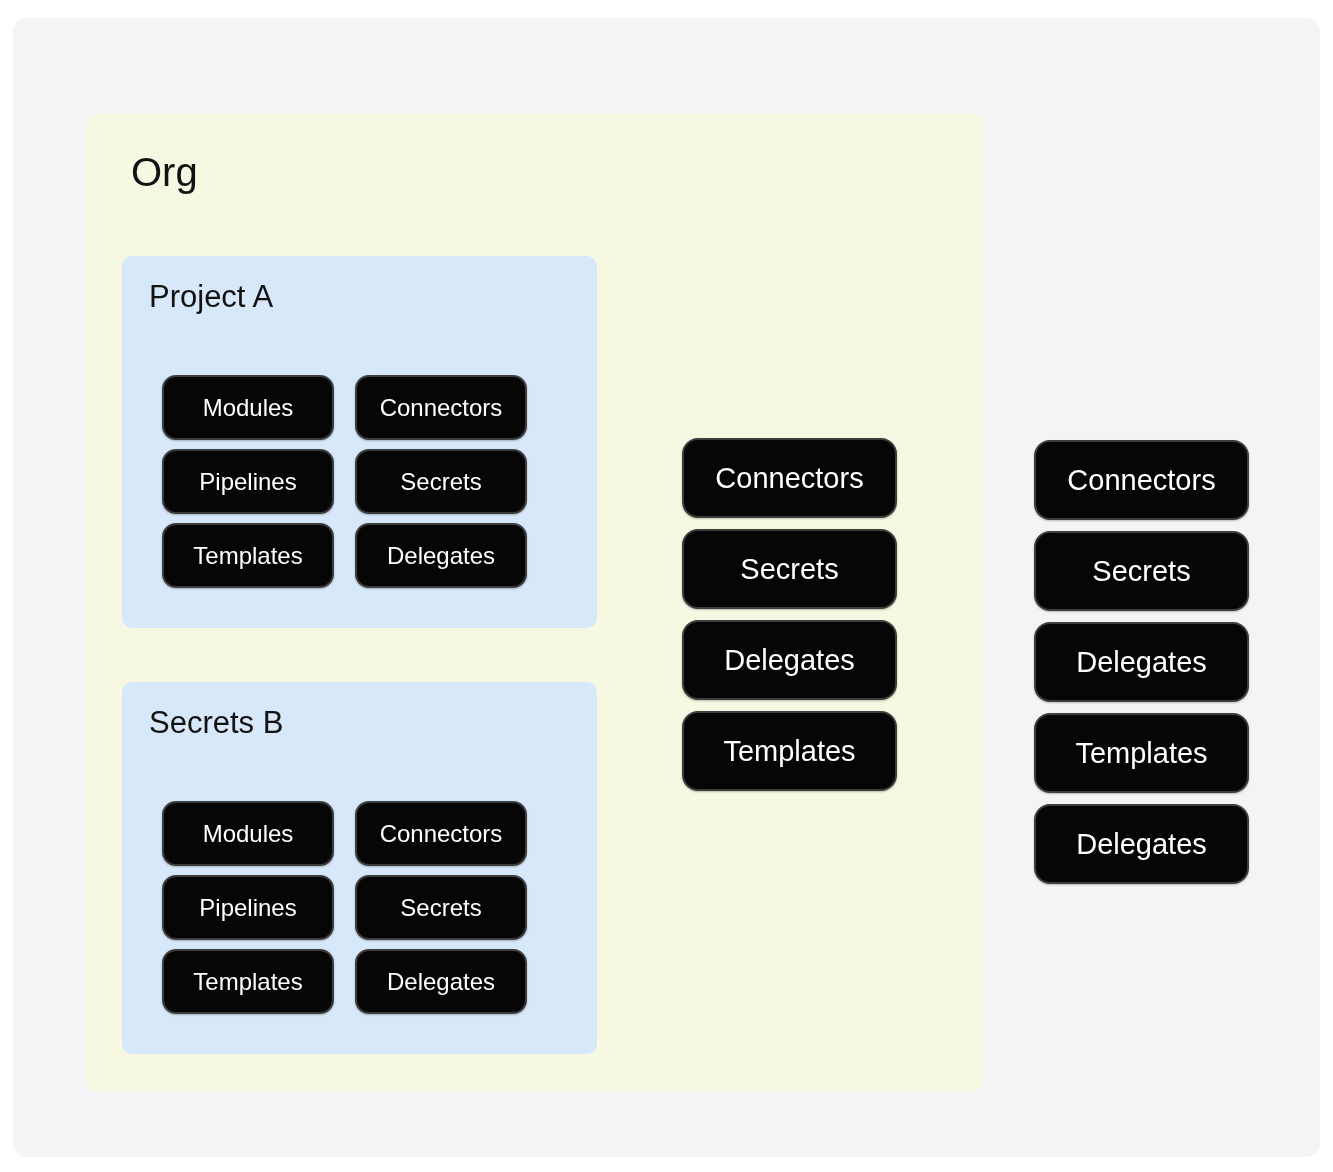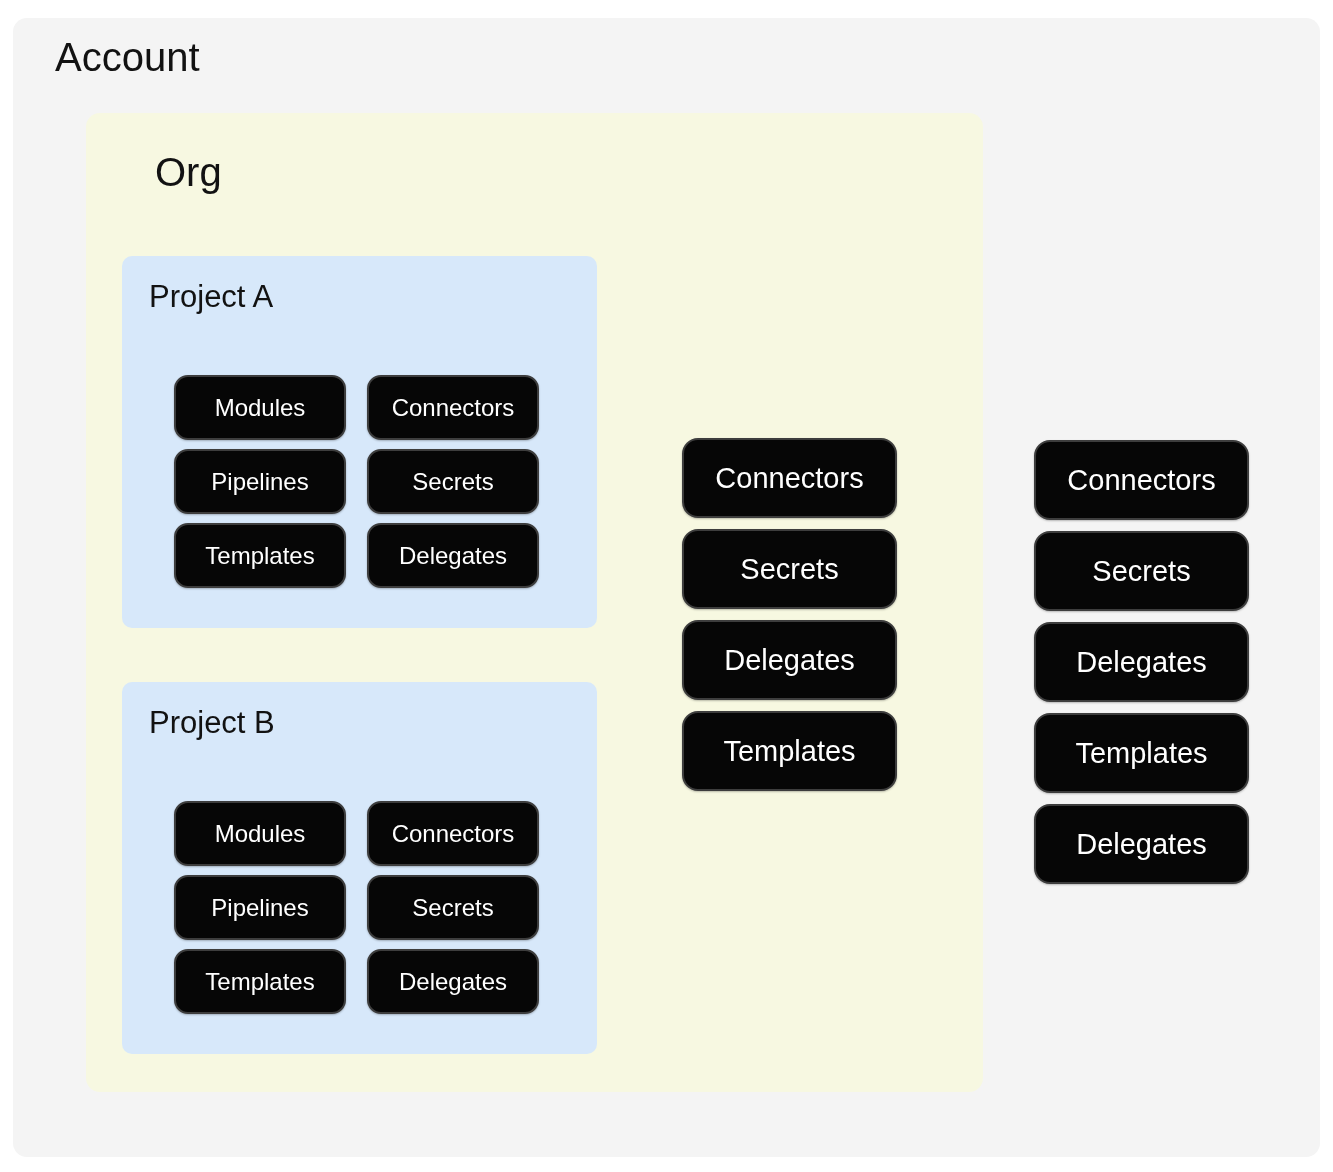--- a/index.html
+++ b/index.html
@@ -24,35 +24,35 @@
     border-radius: 14px;
   }
   .account-title { left: 42px; top: 14px; font-size: 40px; }
   .org-box {
     position: absolute;
     left: 73px; top: 95px;
     width: 897px; height: 979px;
     background: var(--org-bg, #f7f8e1);
     border-radius: 14px;
   }
-  .org-title { left: 45px; top: 34px; font-size: 40px; margin-left: 24px; }
+  .org-title { left: 45px; top: 34px; font-size: 40px; }
   .project-box {
     position: absolute;
     left: 36px;
     width: 475px; height: 372px;
     background: var(--project-bg, #d7e8fa);
     border-radius: 10px;
     padding-left: 44px;
   }
   .project-a { top: 143px; }
   .project-b { top: 569px; }
   .project-title { left: 27px; top: 22px; font-size: 31px; }
   .project-grid {
     position: absolute;
-    left: 52px; top: 119px;
+    left: 40px; top: 119px;
     display: grid;
     grid-template-columns: 172px 172px;
     grid-auto-rows: 65px;
     column-gap: 21px;
     row-gap: 9px;
   }
   .pill {
     background: var(--pill-bg, #060606);
     border: 2.5px solid var(--pill-border, #3d3d3d);
     color: var(--pill-text, #ffffff);
@@ -78,39 +78,38 @@
     flex-direction: column;
     gap: 11px;
   }
   .org-pill-column { left: 596px; top: 325px; }      
   .account-pill-column { left: 1021px; top: 422px; } 
 </style>
 </head>
 <body>
 
 <div class="account-box">
-  <div class="title account-title">Account</div>
 
   <div class="org-box">
     <div class="title org-title">Org</div>
 
     <div class="project-box project-a">
       <div class="title project-title">Project A</div>
       <div class="project-grid">
         <div class="pill small">Modules</div>
         <div class="pill small">Connectors</div>
         <div class="pill small">Pipelines</div>
         <div class="pill small">Secrets</div>
         <div class="pill small">Templates</div>
         <div class="pill small">Delegates</div>
       </div>
     </div>
 
     <div class="project-box project-b">
-      <div class="title project-title">Project B</div>
+      <div class="title project-title">Secrets B</div>
       <div class="project-grid">
         <div class="pill small">Modules</div>
         <div class="pill small">Connectors</div>
         <div class="pill small">Pipelines</div>
         <div class="pill small">Secrets</div>
         <div class="pill small">Templates</div>
         <div class="pill small">Delegates</div>
       </div>
     </div>
 

